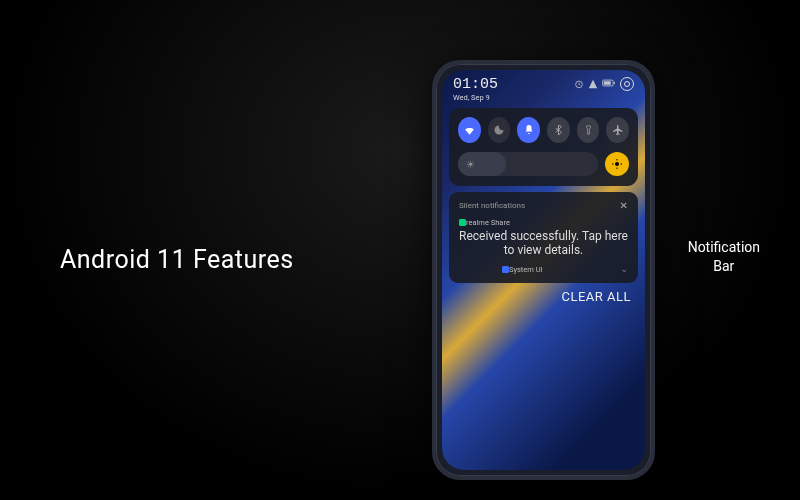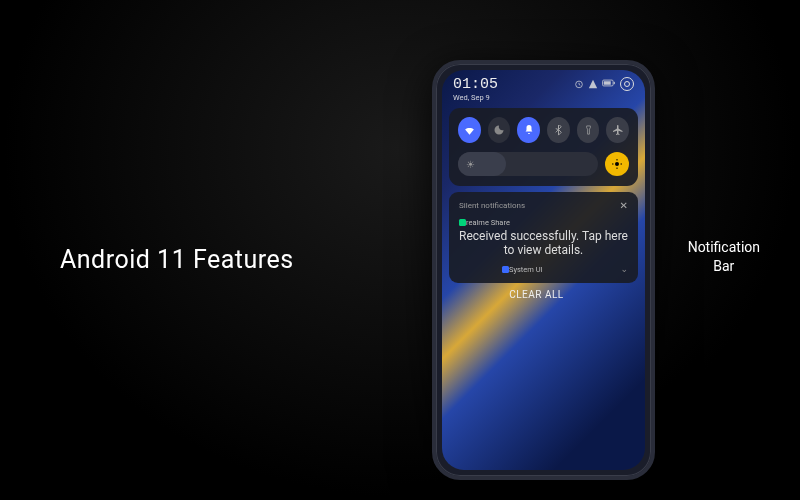--- a/index.html
+++ b/index.html
@@ -100,21 +100,21 @@
   .notif-item { margin-top: 7px; }
   .notif-app-line { display:flex; align-items:center; font-size:7.5px; color:#bbb; }
   .notif-app-ico { width: 7px; height:7px; border-radius:1.5px; }
   .notif-app-ico.green { background:#00d47a; }
   .notif-app-ico.blue { background:#3a6aff; }
   .notif-body { font-size: 12px; color:#ddd; margin-top:2px; }
   .notif-item.row2 { display:flex; justify-content:space-between; align-items:center;padding-left:43px; }
   .notif-chevron { color:#888; font-size:9px; cursor:pointer; }
 
   .clear-all {
-    text-align: center; font-size: 10px; letter-spacing: 0.5px;
+    text-align: right; font-size: 13px; letter-spacing: 0.5px;
     color: #eee; margin: 6px 14px 11px 0; cursor: pointer;
   }
 
   svg.ico { display:block; }
 </style>
 </head>
 <body>
 
 <div class="slide-title">Android 11 Features</div>
 <div class="slide-subtitle">

